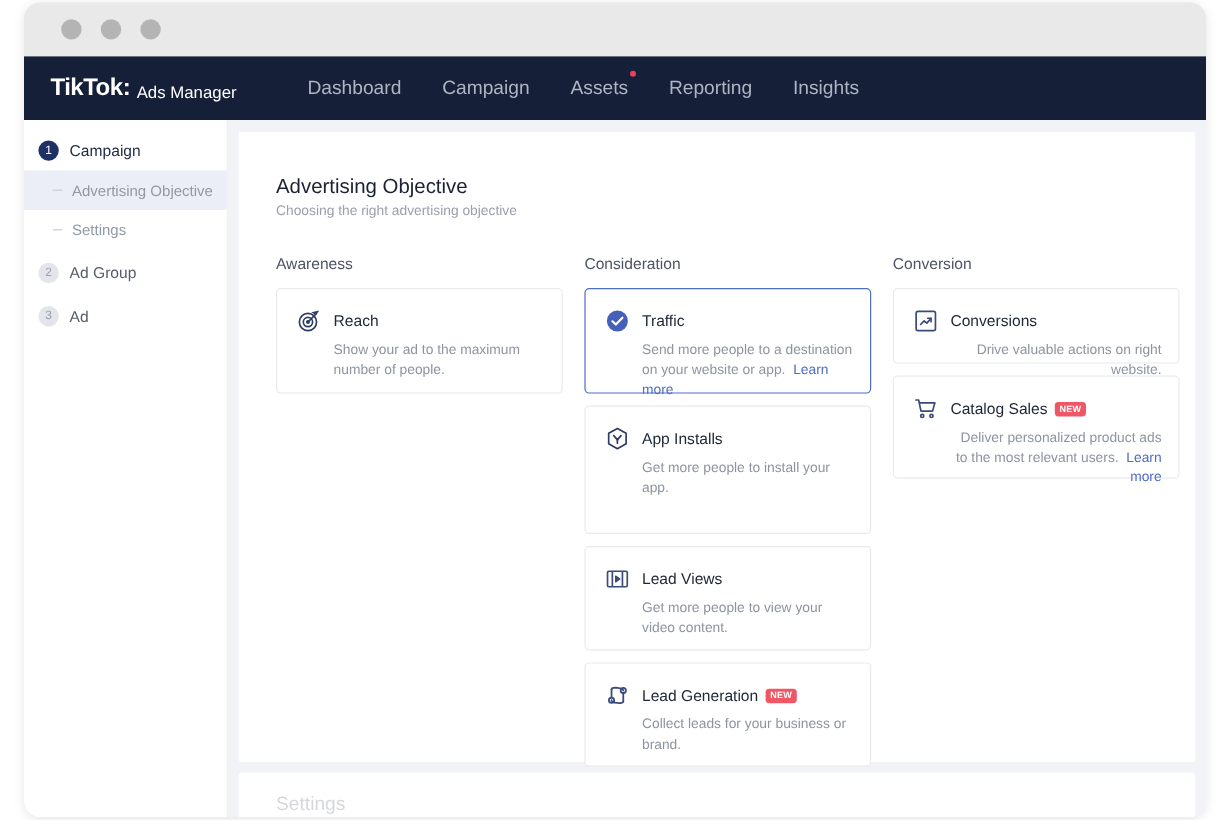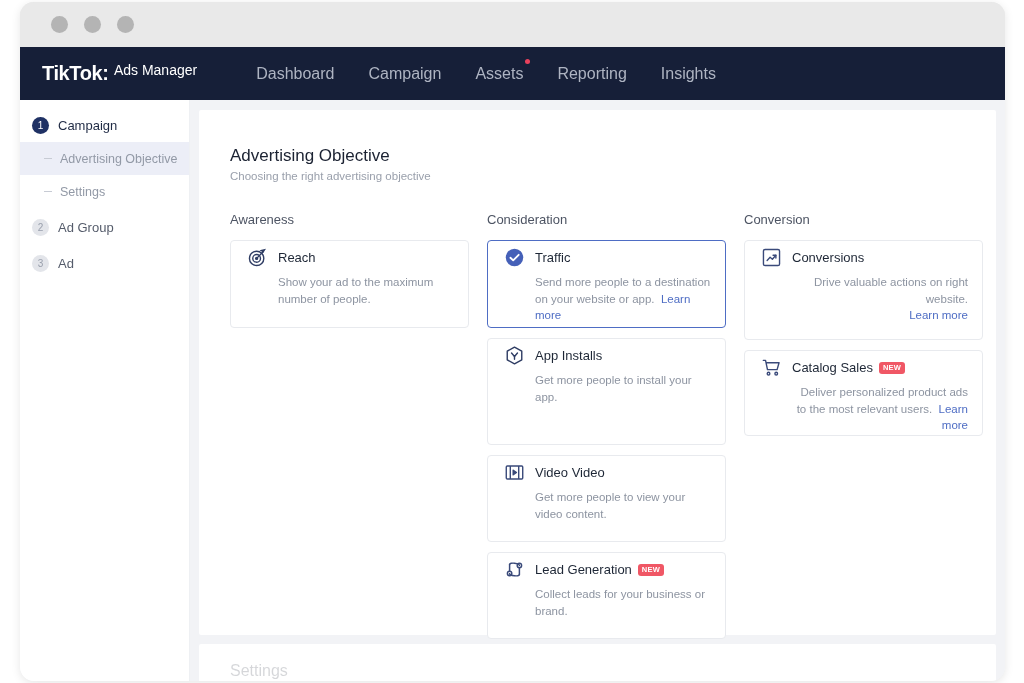--- a/index.html
+++ b/index.html
@@ -29,21 +29,21 @@
   }
   .dot { width: 17px; height: 17px; border-radius: 50%; background: #b4b4b4; }
 
   
   #navbar {
     height: 53px;
     background: #161f38;
     display: flex; align-items: center;
     padding-left: 22px;
   }
-  #brand { display: flex; align-items: flex-start; gap: 0; }
+  #brand { display: flex; align-items: flex-end; gap: 0; }
   #brand-tiktok {
     color: #ffffff; font-size: 20px; font-weight: bold;
     letter-spacing: -0.4px;
   }
   #brand-colon { color: #ffffff; font-size: 20px; font-weight: bold; margin-right: 5px; }
   #brand-sub { color: #ffffff; font-size: 14px; font-weight: normal; }
   #nav-links { display: flex; align-items: center; margin-left: 42px; gap: 0; }
   .nav-link {
     color: #aeb4c2; font-size: 16px;
     padding: 0 17px; position: relative;
@@ -106,21 +106,21 @@
   
   #columns { display: flex; margin-top: 30px; gap: 18px; }
   .col { width: 239px; }
   .col-head { font-size: 13px; color: #4d5463; margin-bottom: 13px; }
 
   
   .card {
     background: #ffffff;
     border: 1px solid #e8eaee;
     border-radius: 4px;
-    padding: 6px 14px 16px 16px;
+    padding: 16px 14px 16px 16px;
     margin-bottom: 10px;
     cursor: pointer;
     position: relative;
   }
   .card.selected {
     border: 1.5px solid #4e6dc4;
   }
   .card-head { display: flex; align-items: center; gap: 10px; }
   .card-icon { width: 21px; height: 21px; flex-shrink: 0; }
   .card-title { font-size: 13px; color: #1e2736; }
@@ -142,21 +142,21 @@
   .learn {
     color: #4e6dc4; cursor: pointer;
   }
 
   
   .h-reach   { height: 88px; }
   .h-traffic { height: 88px; }
   .h-app     { height: 107px; }
   .h-video   { height: 87px; }
   .h-lead    { height: 87px; }
-  .h-conv    { height: 100px; }
+  .h-conv    { height: 63px; }
   .h-catalog { height: 86px; }
 
   
   #panel-2 {
     background: #ffffff; height: 38px;
     margin-top: 9px; border-radius: 2px;
     padding: 18px 0 0 31px; overflow: hidden;
   }
   #panel-2-title {
     font-size: 16px; color: #1b2232;
@@ -291,21 +291,21 @@
 
             <div class="card h-video">
               <div class="card-head">
                 <span class="card-icon">
                   <svg viewBox="0 0 24 24" width="21" height="21" fill="none" stroke="#3a4a7a" stroke-width="1.6" stroke-linejoin="round">
                     <rect x="2.6" y="4.6" width="18.8" height="14.8" rx="1.2"></rect>
                     <path d="M7.2 4.6 L7.2 19.4 M16.8 4.6 L16.8 19.4"></path>
                     <path d="M10.3 9.2 L14.4 12 L10.3 14.8 Z" fill="#3a4a7a" stroke-width="1.2"></path>
                   </svg>
                 </span>
-                <span class="card-title">Video Video</span>
+                <span class="card-title">Lead Views</span>
               </div>
               <div class="card-desc">Get more people to view your video content.</div>
             </div>
 
             <div class="card h-lead">
               <div class="card-head">
                 <span class="card-icon">
                   <svg viewBox="0 0 24 24" width="21" height="21" fill="none" stroke="#3a4a7a" stroke-width="1.7" stroke-linecap="round">
                     <circle cx="6.4" cy="16.6" r="2.5"></circle>
                     <circle cx="17.6" cy="7.4" r="2.5"></circle>

